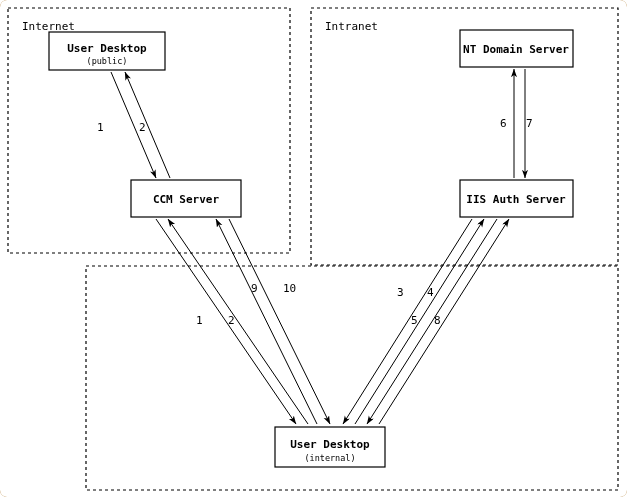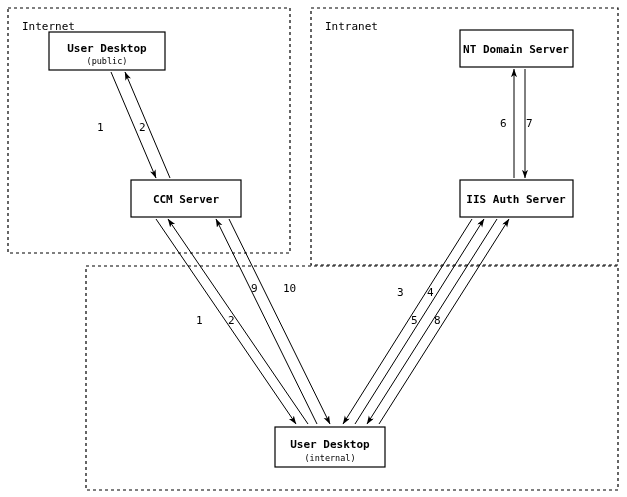--- a/index.html
+++ b/index.html
@@ -1,17 +1,17 @@
 <!DOCTYPE html>
 <html><head>
 <meta charset="utf-8">
 <style>
   html,body{margin:0;padding:0;background:#ffffff;}
   body{font-family:"DejaVu Sans Mono", monospace;}
-  #stage{position:relative;width:627px;height:497px;background:#a16207;overflow:hidden;}
+  #stage{position:relative;width:627px;height:497px;background:#a16207;overflow:hidden;border-radius:7px;}
   svg{display:block;}
   .zone-label{font-family:"DejaVu Sans Mono", monospace;font-size:11px;fill:#000;}
   .node-title{font-family:"DejaVu Sans Mono", monospace;font-size:11px;font-weight:bold;fill:#000;}
   .node-sub{font-family:"DejaVu Sans Mono", monospace;font-size:8.5px;fill:#000;}
   .step-label{font-family:"DejaVu Sans Mono", monospace;font-size:11px;fill:#000;}
   .flowline{stroke:#000;stroke-width:1;fill:none;}
   .nodebox{fill:#ffffff;stroke:#000;stroke-width:1.2;}
   .zonebox{fill:none;stroke:#000;stroke-width:1.2;stroke-dasharray:3 3;}
 </style>
 </head>

